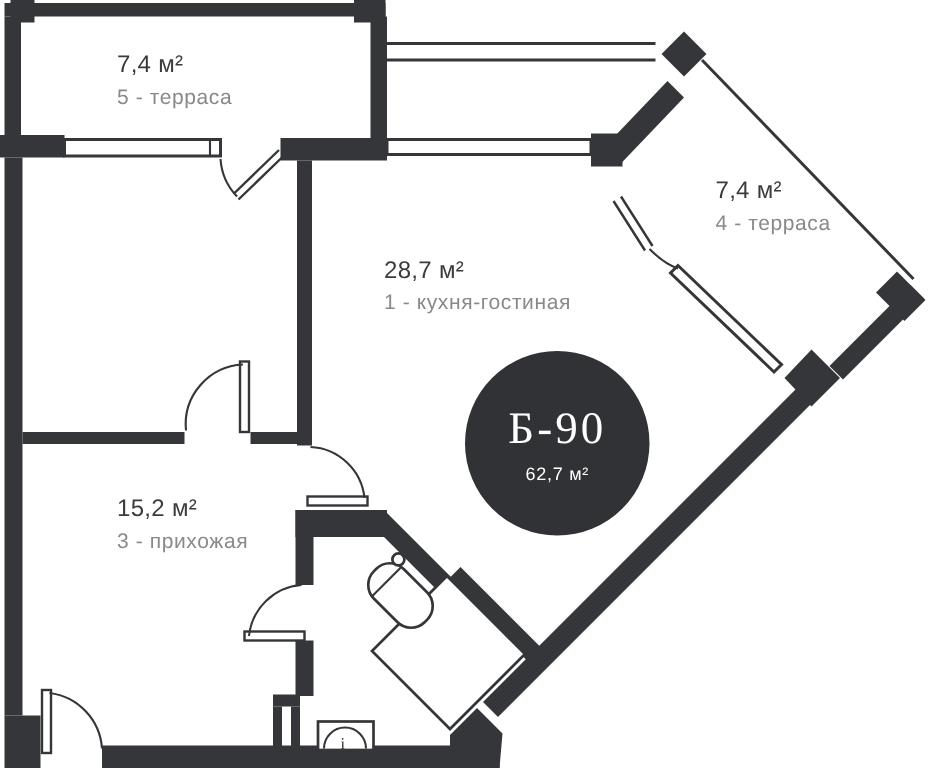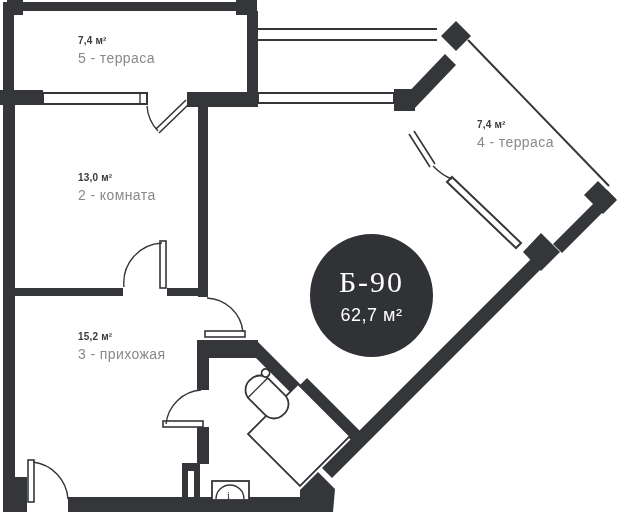--- a/index.html
+++ b/index.html
@@ -9,29 +9,29 @@
   }
   svg{position:absolute;left:0;top:0;}
   .wall{fill:var(--wall,#353639);stroke:none;}
   .rail{stroke:var(--wall,#353639);stroke-width:2;fill:none;}
   .win{fill:#fff;stroke:var(--wall,#353639);stroke-width:2;}
   .leaf{fill:#fff;stroke:var(--wall,#353639);stroke-width:1.6;}
   .arc{fill:none;stroke:var(--wall,#353639);stroke-width:1.4;}
   .fix{fill:#fff;stroke:var(--wall,#353639);stroke-width:1.8;}
   .fixline{fill:none;stroke:var(--wall,#353639);stroke-width:1.4;}
   .room-label{position:absolute;white-space:nowrap;line-height:1;}
-  .room-area{display:block;font-size:10px;font-weight:bold;color:var(--area-text,#3a3b3d);letter-spacing:.2px;}
+  .room-area{display:block;font-size:16px;font-weight:normal;color:var(--area-text,#3a3b3d);letter-spacing:.2px;}
   .room-name{display:block;margin-top:5px;font-size:14px;color:var(--name-text,#87898c);letter-spacing:.4px;}
   .badge{
     position:absolute;left:310px;top:234px;width:123px;height:123px;border-radius:50%;
     background:var(--badge-bg,#313235);display:flex;flex-direction:column;
     align-items:center;justify-content:center;
   }
   .badge-code{font-family:"Liberation Serif",serif;font-size:30px;color:var(--badge-text,#fff);letter-spacing:2px;}
-  .badge-area{margin-top:6px;font-size:18px;color:var(--badge-text,#fff);letter-spacing:.5px;}
+  .badge-area{margin-top:6px;font-size:12px;color:var(--badge-text,#fff);letter-spacing:.5px;}
   .toilet-i{font-family:"Liberation Serif",serif;font-size:11px;fill:var(--wall,#353639);}
 </style>
 </head>
 <body>
 
 <div class="canvas">
 
   <svg width="623" height="519" viewBox="0 0 623 519">
 
     <g class="wall">
@@ -126,23 +126,23 @@
       <rect class="fix" x="212" y="481" width="37" height="19"></rect>
       <path class="fixline" d="M216,499 A14,14 0 0 1 244,499"></path>
       <text class="toilet-i" x="227" y="499">i</text>
     </g>
   </svg>
 
   <div class="room-label" style="left:78px;top:36px">
     <span class="room-area">7,4 м²</span>
     <span class="room-name">5 - терраса</span>
   </div>
-  <div class="room-label" style="left:78px;top:173px">
-    <span class="room-area">13,0 м²</span>
-    <span class="room-name">2 - комната</span>
+  <div class="room-label" style="left:256px;top:173px">
+    <span class="room-area">28,7 м²</span>
+    <span class="room-name">1 - кухня-гостиная</span>
   </div>
   <div class="room-label" style="left:477px;top:120px">
     <span class="room-area">7,4 м²</span>
     <span class="room-name">4 - терраса</span>
   </div>
   <div class="room-label" style="left:78px;top:332px">
     <span class="room-area">15,2 м²</span>
     <span class="room-name">3 - прихожая</span>
   </div>
 

